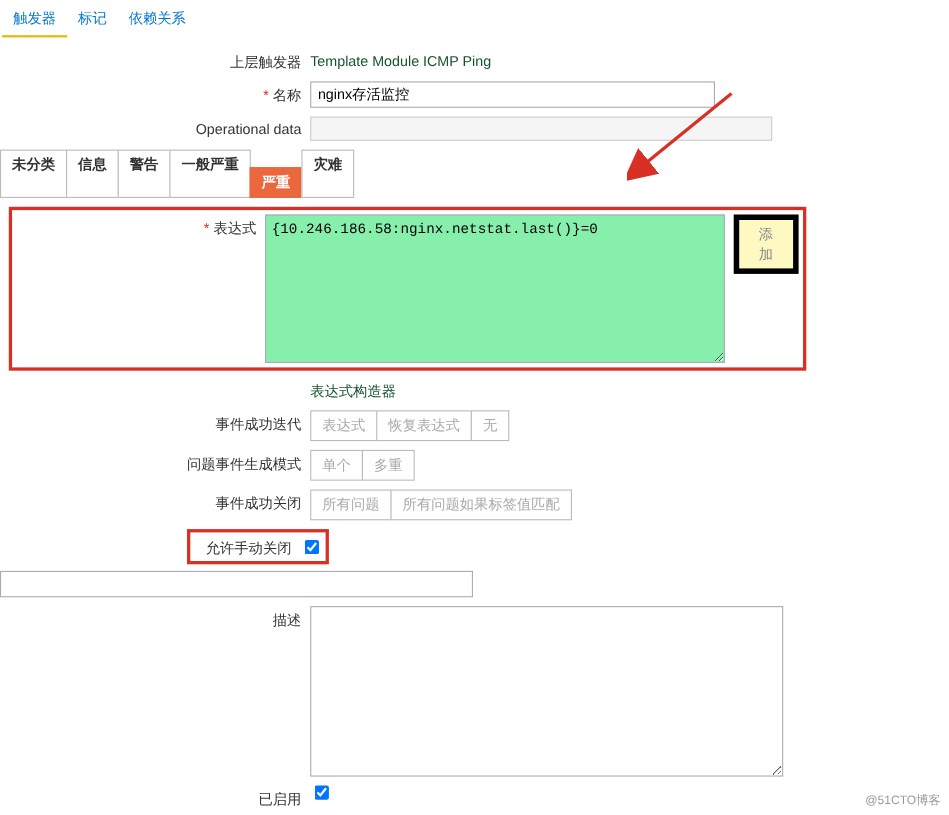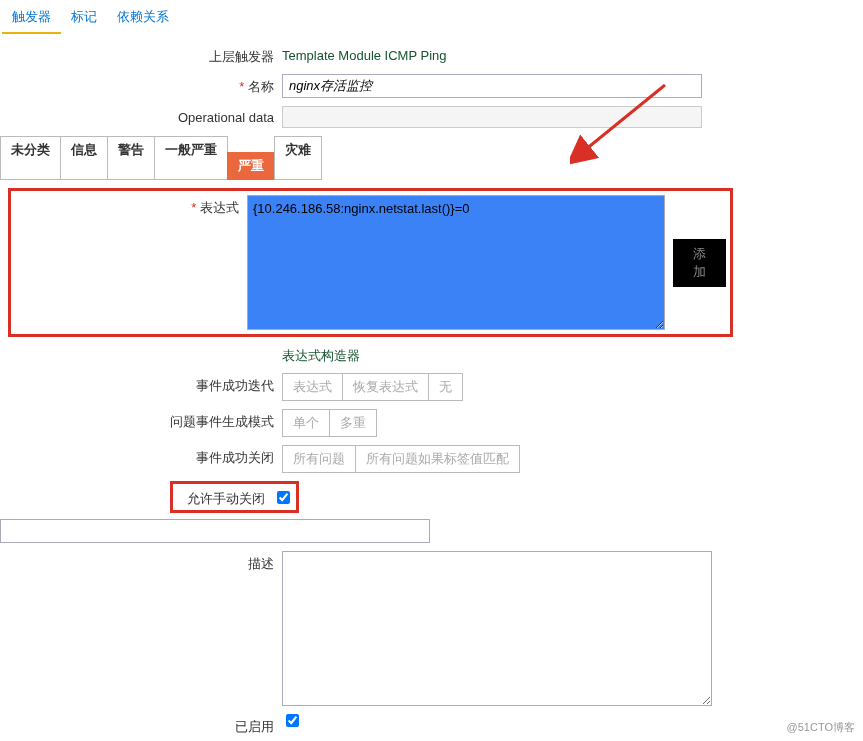--- a/index.html
+++ b/index.html
@@ -21,23 +21,23 @@
     
     .opdata { width: 420px; background: #f5f5f5; border: 1px solid #ccc; height: 22px; }
     
     .severity-group { display: flex; }
     .sev-btn { border: 1px solid #bbb; padding: 4px 10px; font-size: 13px; background: #fff; cursor: pointer; margin-left: -1px; font-weight: bold; }
     .sev-btn:first-child { margin-left: 0; }
     .sev-btn.selected { background: #eb683e; color: #fff; border-color: #eb683e; margin-top: 16px; }
     
     .expr-highlight { border: 3px solid #d93025; padding: 4px; display: flex; align-items: flex-start; }
     .expr-highlight .label { width: 265px; }
-    textarea { border: 1px solid #aab; padding: 5px; font-family: Liberation Sans, sans-serif; font-size: 13px; resize: both; background: #3b82f6; }
+    textarea { border: 1px solid #aab; padding: 5px; font-family: Liberation Mono, monospace; font-size: 13px; resize: both; background: #86efac; }
     .expr-ta { width: 430px; height: 135px; }
-    .add-btn { border: 2px solid #000000; padding: 4px 12px; margin-left: 8px; background: #000000; color: #888; font-size: 13px; margin-top: 44px; }
+    .add-btn { border: 5px solid #000000; padding: 4px 12px; margin-left: 8px; background: #fef9c3; color: #888; font-size: 13px; }
     .desc-ta { width: 430px; height: 155px; font-family: Arial; background: #fff; }
     
     .btn-group { display: flex; }
     .bg-btn { border: 1px solid #bbb; padding: 4px 10px; font-size: 13px; background: #fff; color: #aaa; margin-left: -1px; cursor: default; }
     .bg-btn:first-child { margin-left: 0; }
     
     .allow-highlight { border: 3px solid #d93025; padding: 2px 6px 2px 0; display: flex; align-items: center; margin-left: 170px; }
     .allow-highlight .label { width: 100px; }
     
     .checkbox { margin-left: 4px; }
@@ -66,21 +66,21 @@
   <div class="row">
     <div class="label">上层触发器</div>
     <div class="field">
         <a class="link">Template Module ICMP Ping</a>
       </div>
   </div>
 
   <div class="row">
     <div class="label"><span class="req">*</span> <span>名称</span></div>
     <div class="field">
-        <input type="text" style="width: 420px; font-style: italic;" value="nginx存活监控">
+        <input type="text" style="width: 368px;" value="nginx存活监控">
       </div>
   </div>
 
   <div class="row">
     <div class="label">Operational data</div>
     <div class="field">
         <div class="opdata"></div>
       </div>
   </div>
 

